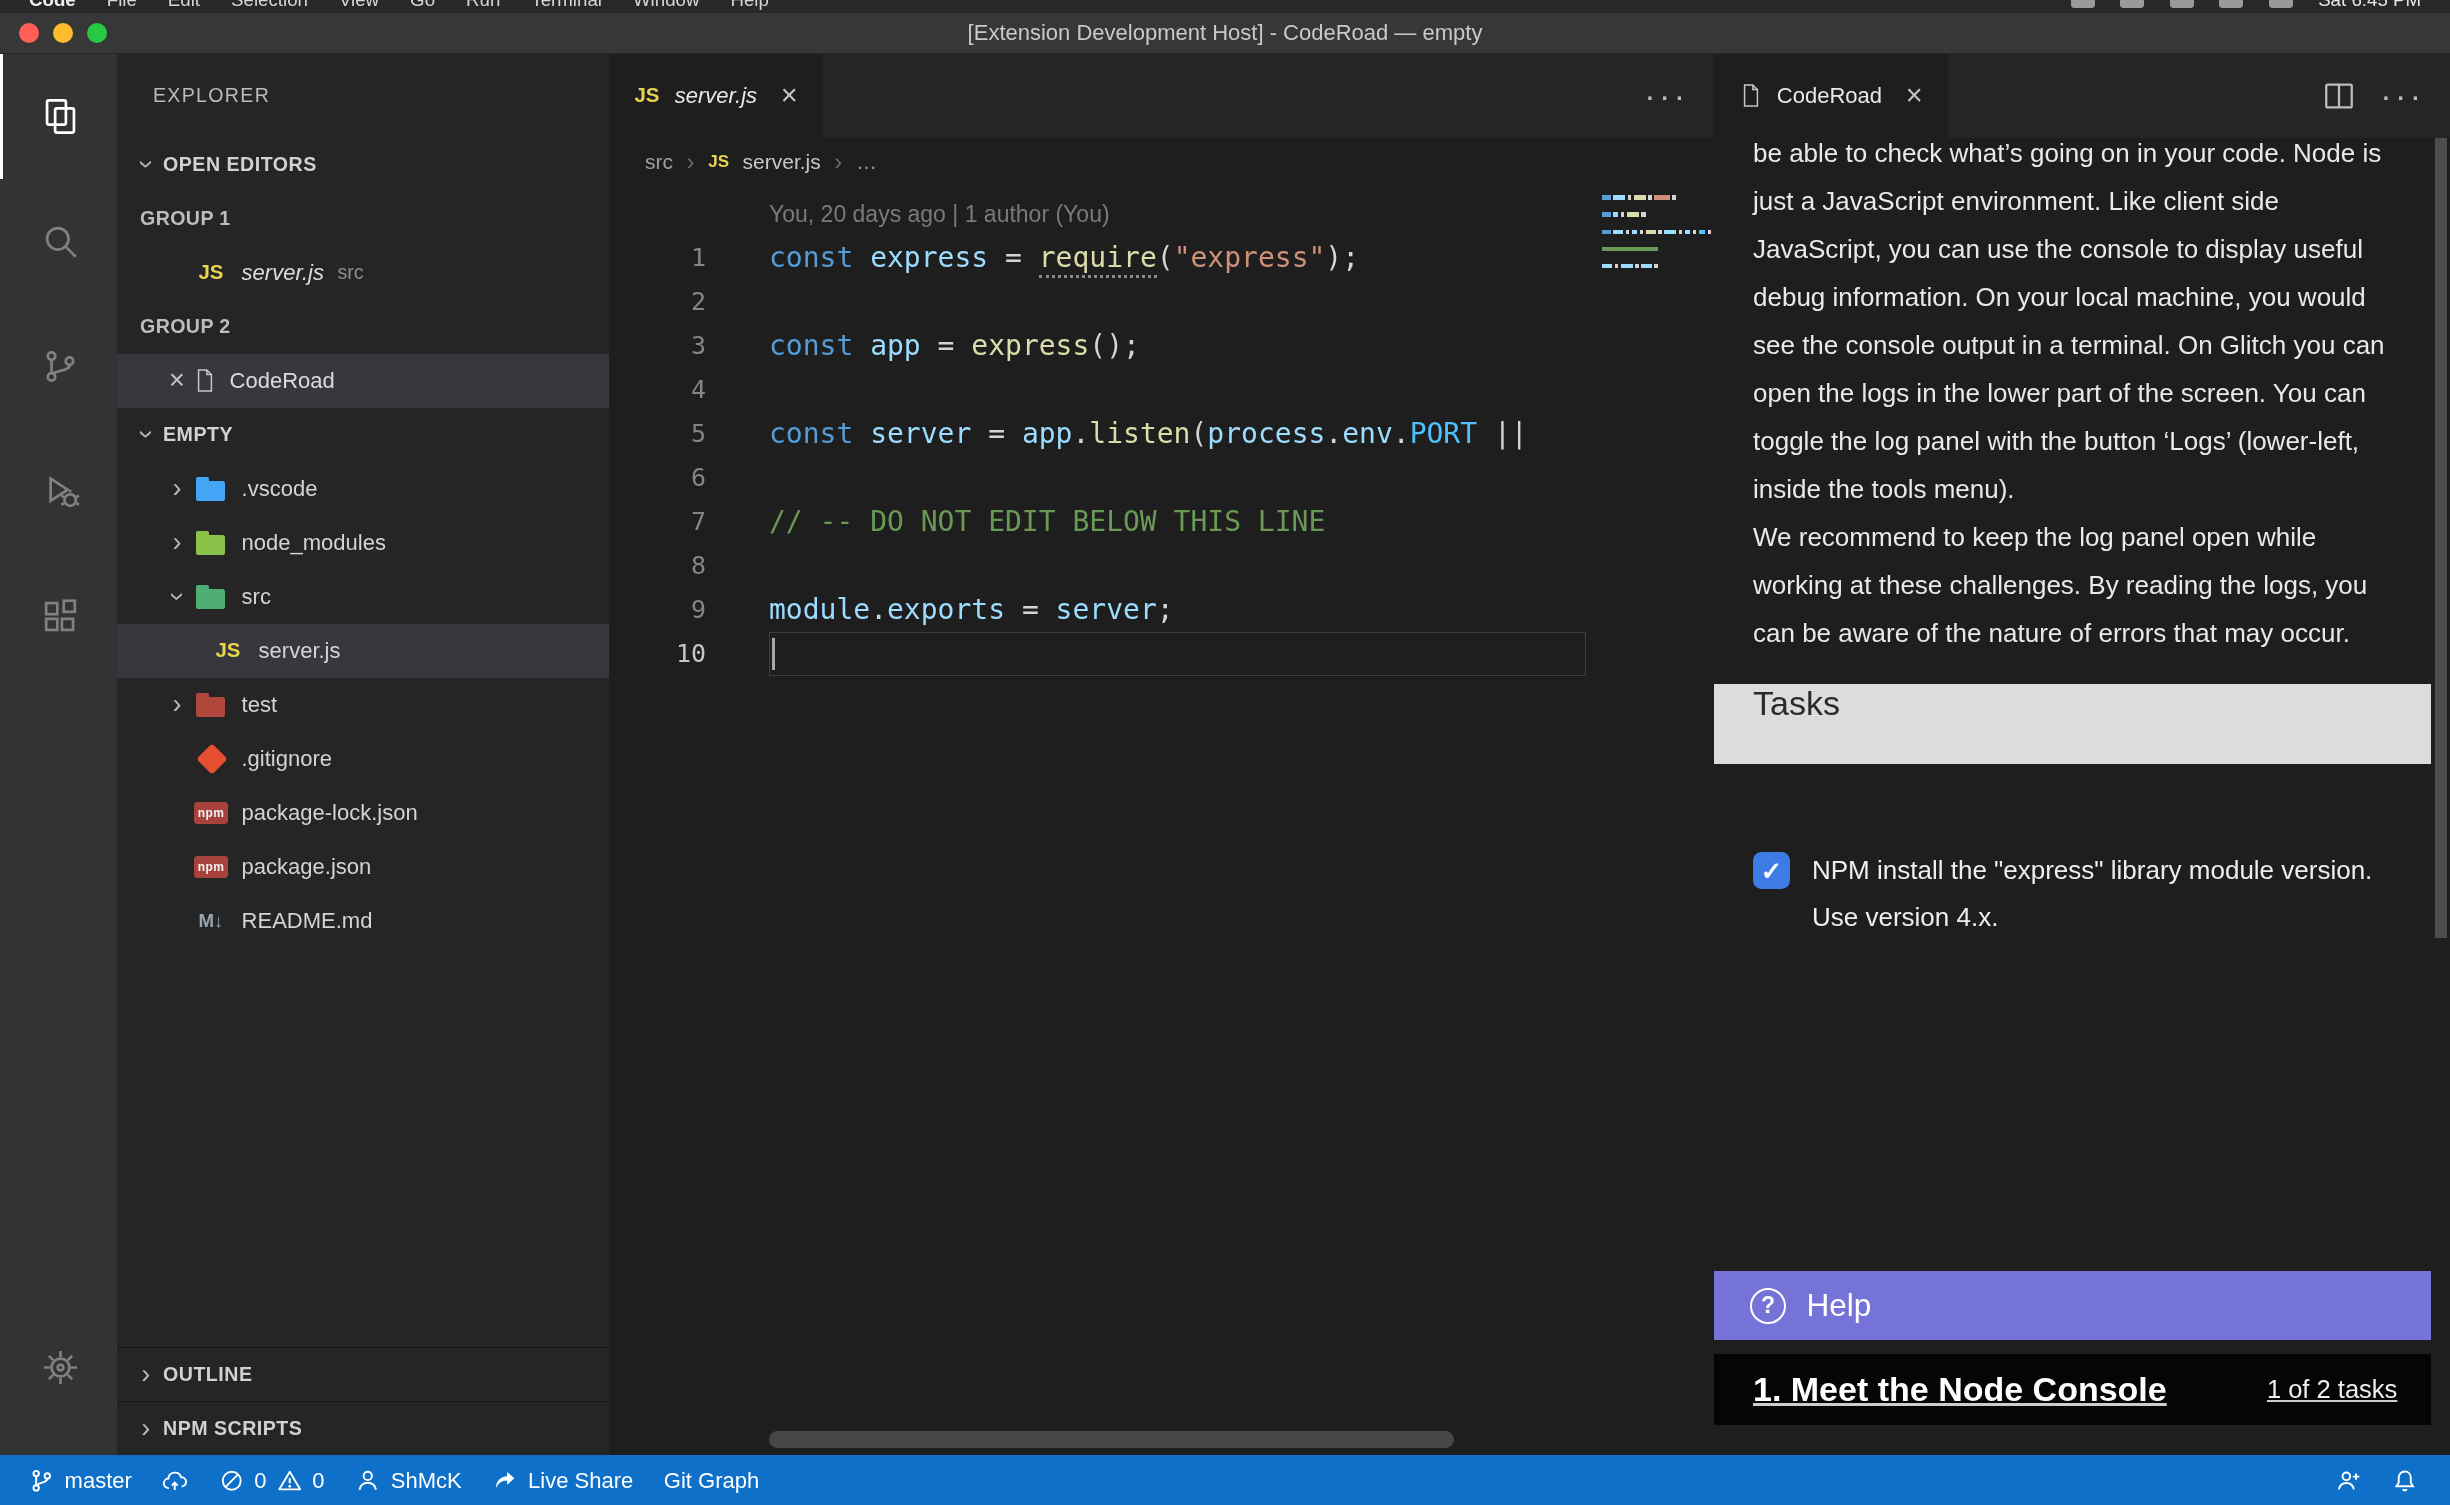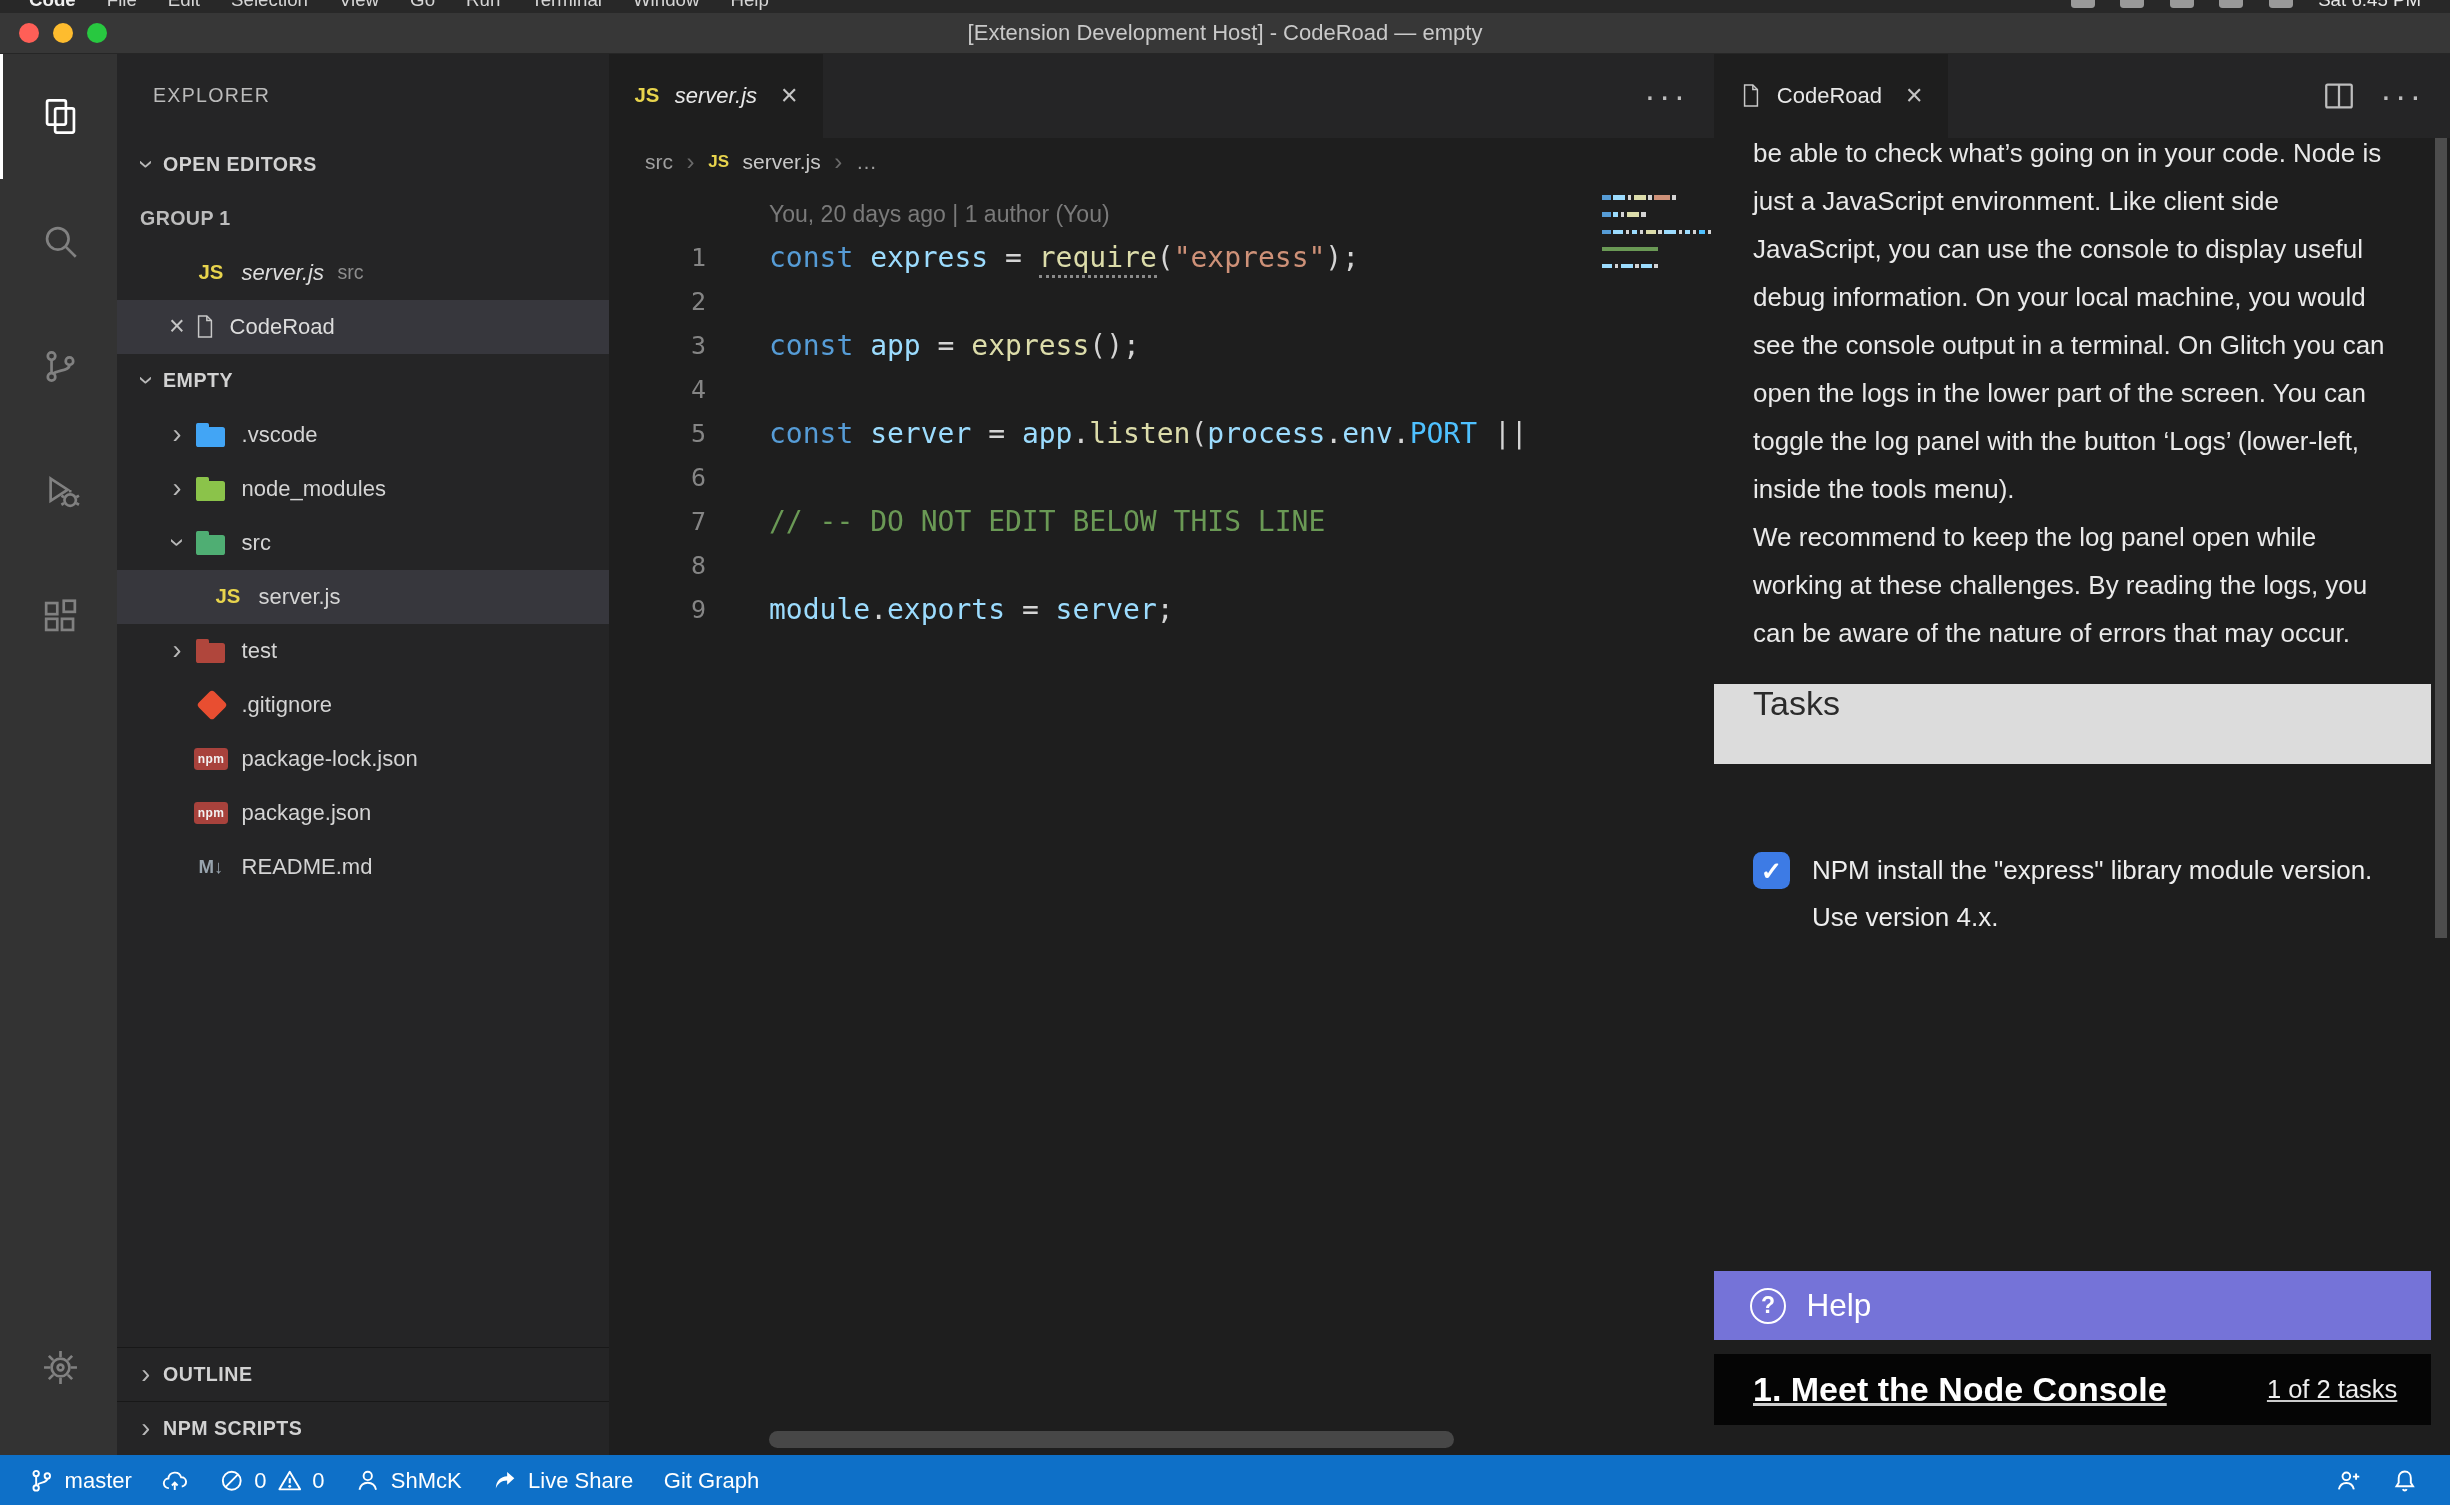--- a/index.html
+++ b/index.html
@@ -220,20 +220,21 @@
         <span>OPEN EDITORS</span>
       </div>
 
       <div class="group-label">GROUP 1</div>
       <div class="oe-row" style="padding-left:77px;">
         <span class="fic js">JS</span>
         <span class="italic">server.js</span>
         <span class="oe-detail">src</span>
       </div>
 
+      <div class="group-label">GROUP 2</div>
       <div class="oe-row sel" style="padding-left:43px;">
         <span class="oe-close">×</span>
         <span class="page-ic">
           <svg viewBox="0 0 24 28">
               <path d="M5 2.5h9l5 5v18H5z"></path>
               <path d="M14 2.5v5h5"></path>
             </svg>
         </span>
         <span>CodeRoad</span>
       </div>
@@ -332,20 +333,21 @@
         <div id="code-lines">
             <div class="cline"><span class="lnum">1</span><span class="lcontent"><span class="tk-kw">const</span><span class="tk-pln"> </span><span class="tk-vr">express</span><span class="tk-pln"> = </span><span class="tk-fnu">require</span><span class="tk-pln">(</span><span class="tk-str">"express"</span><span class="tk-pln">);</span></span></div>
             <div class="cline"><span class="lnum">2</span><span class="lcontent"></span></div>
             <div class="cline"><span class="lnum">3</span><span class="lcontent"><span class="tk-kw">const</span><span class="tk-pln"> </span><span class="tk-vr">app</span><span class="tk-pln"> = </span><span class="tk-fn">express</span><span class="tk-pln">();</span></span></div>
             <div class="cline"><span class="lnum">4</span><span class="lcontent"></span></div>
             <div class="cline"><span class="lnum">5</span><span class="lcontent"><span class="tk-kw">const</span><span class="tk-pln"> </span><span class="tk-vr">server</span><span class="tk-pln"> = </span><span class="tk-vr">app</span><span class="tk-pln">.</span><span class="tk-fn">listen</span><span class="tk-pln">(</span><span class="tk-vr">process</span><span class="tk-pln">.</span><span class="tk-vr">env</span><span class="tk-pln">.</span><span class="tk-cst">PORT</span><span class="tk-pln"> ||</span></span></div>
             <div class="cline"><span class="lnum">6</span><span class="lcontent"></span></div>
             <div class="cline"><span class="lnum">7</span><span class="lcontent"><span class="tk-cmt">// -- DO NOT EDIT BELOW THIS LINE</span></span></div>
             <div class="cline"><span class="lnum">8</span><span class="lcontent"></span></div>
             <div class="cline"><span class="lnum">9</span><span class="lcontent"><span class="tk-vr">module</span><span class="tk-pln">.</span><span class="tk-vr">exports</span><span class="tk-pln"> = </span><span class="tk-vr">server</span><span class="tk-pln">;</span></span></div>
+            <div class="cline cur"><span class="lnum">10</span><span class="lcontent"></span></div>
           </div>
         <div class="minimap">
             <div id="minimap-content">
               <div class="mrow"><span class="mtk tk-kw" style="width: 8.5px;"></span><span class="mtk tk-vr" style="width: 12px;"></span><span class="mtk tk-pln" style="width: 3.4px;"></span><span class="mtk tk-fnu" style="width: 12px;"></span><span class="mtk tk-pln" style="width: 3.4px;"></span><span class="mtk tk-str" style="width: 15.3px;"></span><span class="mtk tk-pln" style="width: 3.4px;"></span></div>
               <div class="mrow"></div>
               <div class="mrow"><span class="mtk tk-kw" style="width: 8.5px;"></span><span class="mtk tk-vr" style="width: 5.1px;"></span><span class="mtk tk-pln" style="width: 3.4px;"></span><span class="mtk tk-fn" style="width: 12px;"></span><span class="mtk tk-pln" style="width: 5.1px;"></span></div>
               <div class="mrow"></div>
               <div class="mrow"><span class="mtk tk-kw" style="width: 8.5px;"></span><span class="mtk tk-vr" style="width: 10.2px;"></span><span class="mtk tk-pln" style="width: 3.4px;"></span><span class="mtk tk-vr" style="width: 5.1px;"></span><span class="mtk tk-pln" style="width: 3.4px;"></span><span class="mtk tk-fn" style="width: 10.2px;"></span><span class="mtk tk-pln" style="width: 3.4px;"></span><span class="mtk tk-vr" style="width: 12px;"></span><span class="mtk tk-pln" style="width: 3.4px;"></span><span class="mtk tk-vr" style="width: 5.1px;"></span><span class="mtk tk-pln" style="width: 3.4px;"></span><span class="mtk tk-cst" style="width: 6.8px;"></span><span class="mtk tk-pln" style="width: 3.4px;"></span></div>
               <div class="mrow"></div>
               <div class="mrow"><span class="mtk tk-cmt" style="width: 56px;"></span></div>

